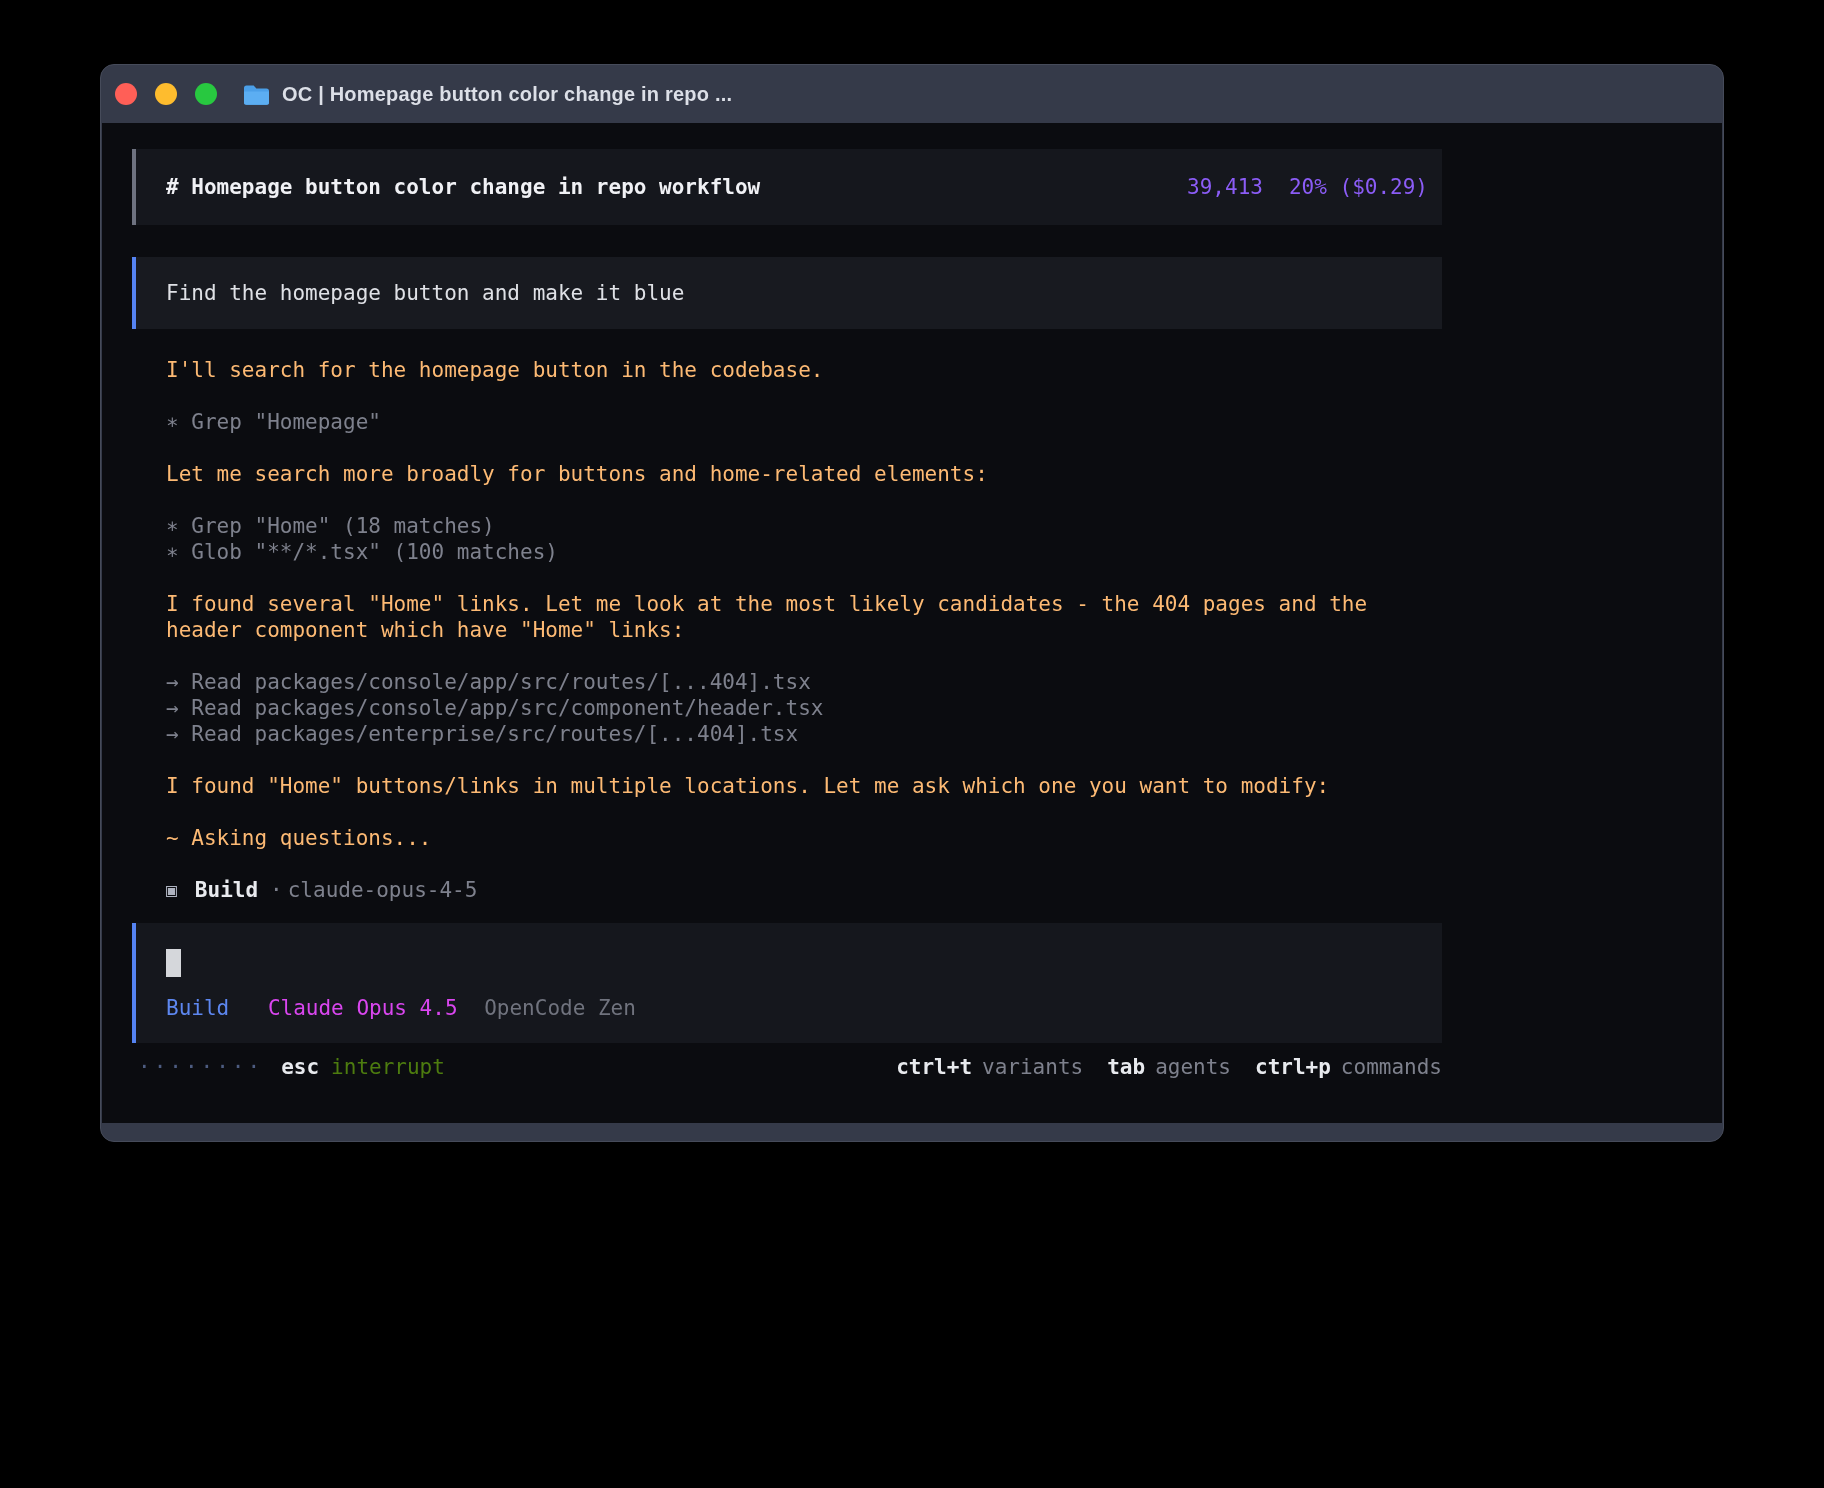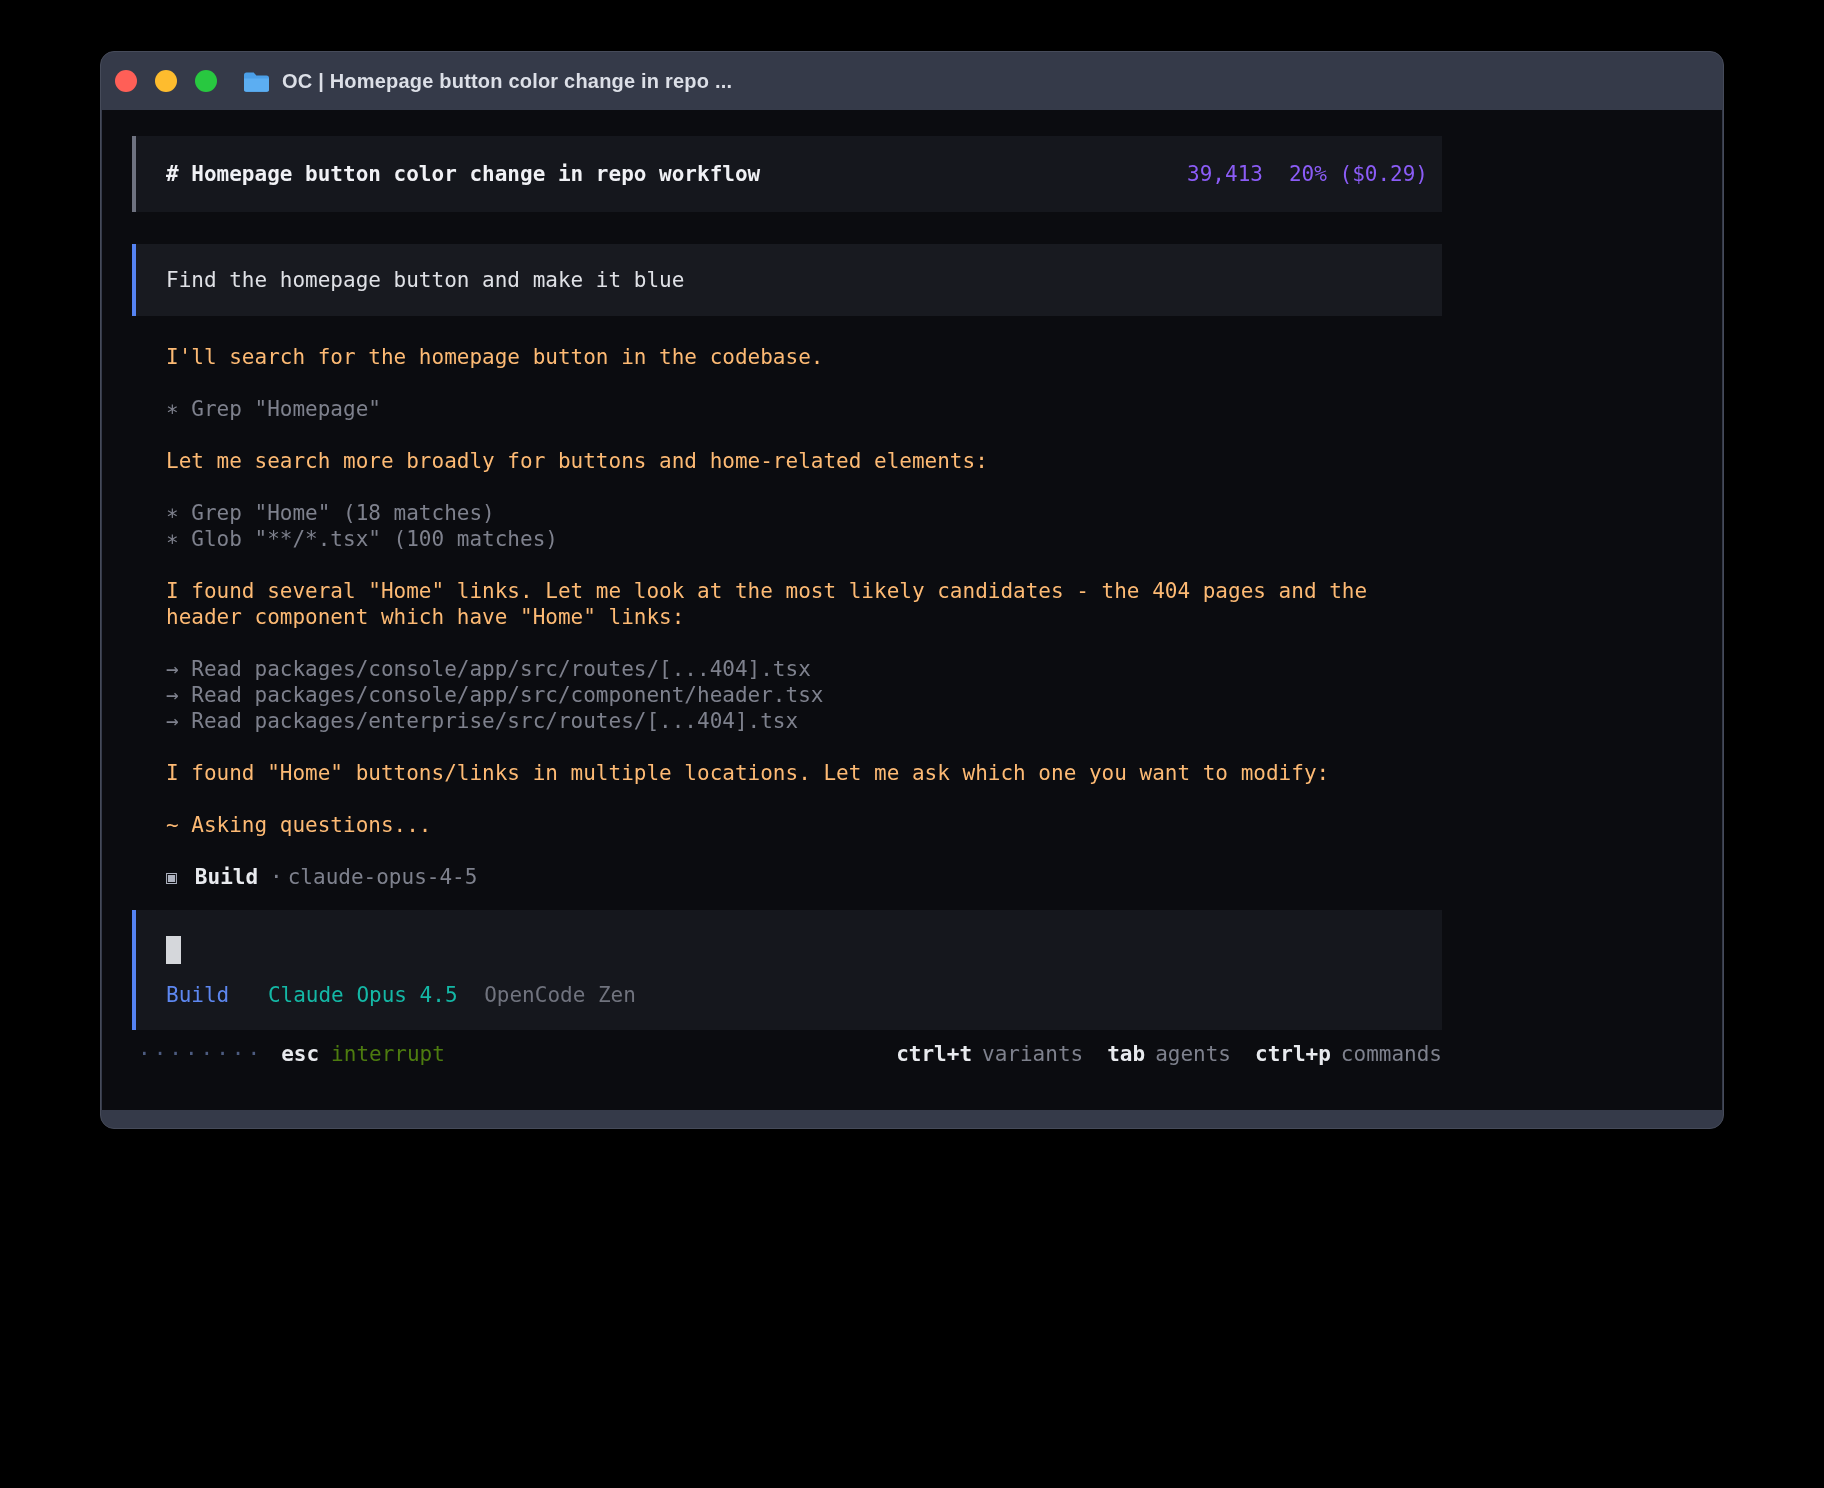--- a/index.html
+++ b/index.html
@@ -1,20 +1,20 @@
 <!DOCTYPE html>
 <html><head>
 <meta charset="utf-8">
 <style>
   * { margin:0; padding:0; box-sizing:border-box; }
   html,body { width:1824px; height:1488px; background:#000000; overflow:hidden; }
   body { position:relative; font-family:"DejaVu Sans Mono","DejaVu Sans",monospace; }
 
   .window {
-    position:absolute; left:100px; top:51px; width:1624px; height:1078px;
+    position:absolute; left:100px; top:64px; width:1624px; height:1078px;
     background:#353a49; border-radius:14px; border:1px solid #464b5a;
     box-shadow:0 18px 50px rgba(0,0,0,0.8);
   }
   .titlebar {
     height:58px; display:flex; align-items:center; padding-left:14px;
     border-radius:13px 13px 0 0;
   }
   .lights { display:flex; gap:18px; align-items:center; }
   .light { width:22px; height:22px; border-radius:50%; display:inline-block; }
   .light.red { background:#ff5f57; }
@@ -60,21 +60,21 @@
   .s-sep { margin-left:12px; color:#7e818d; }
   .s-model { margin-left:5px; color:#7e818d; }
 
   .input-block {
     margin-top:20px; height:120px; background:#15171d; border-left:4px solid #5583f2;
     padding:26px 0 0 30px;
   }
   .cursor { display:inline-block; width:15px; height:28px; background:#d5d7db; }
   .model-row { margin-top:14px; font-size:21px; line-height:26px; }
   .m-agent { color:#5d87f0; }
-  .m-model { margin-left:26px; color:#14b8a6; }
+  .m-model { margin-left:26px; color:#d946ef; }
   .m-provider { margin-left:14px; color:#70737e; }
 
   .footer {
     margin-top:10px; height:28px; display:flex; align-items:center;
     justify-content:space-between; font-size:21px;
   }
   .f-left { display:flex; align-items:center; }
   .spinner { color:#4d5c80; letter-spacing:3px; margin-left:6px; }
   .f-key { margin-left:18px; color:#e8eaee; font-weight:700; }
   .f-lbl { margin-left:12px; color:#4d7c0f;text-align:center; }

